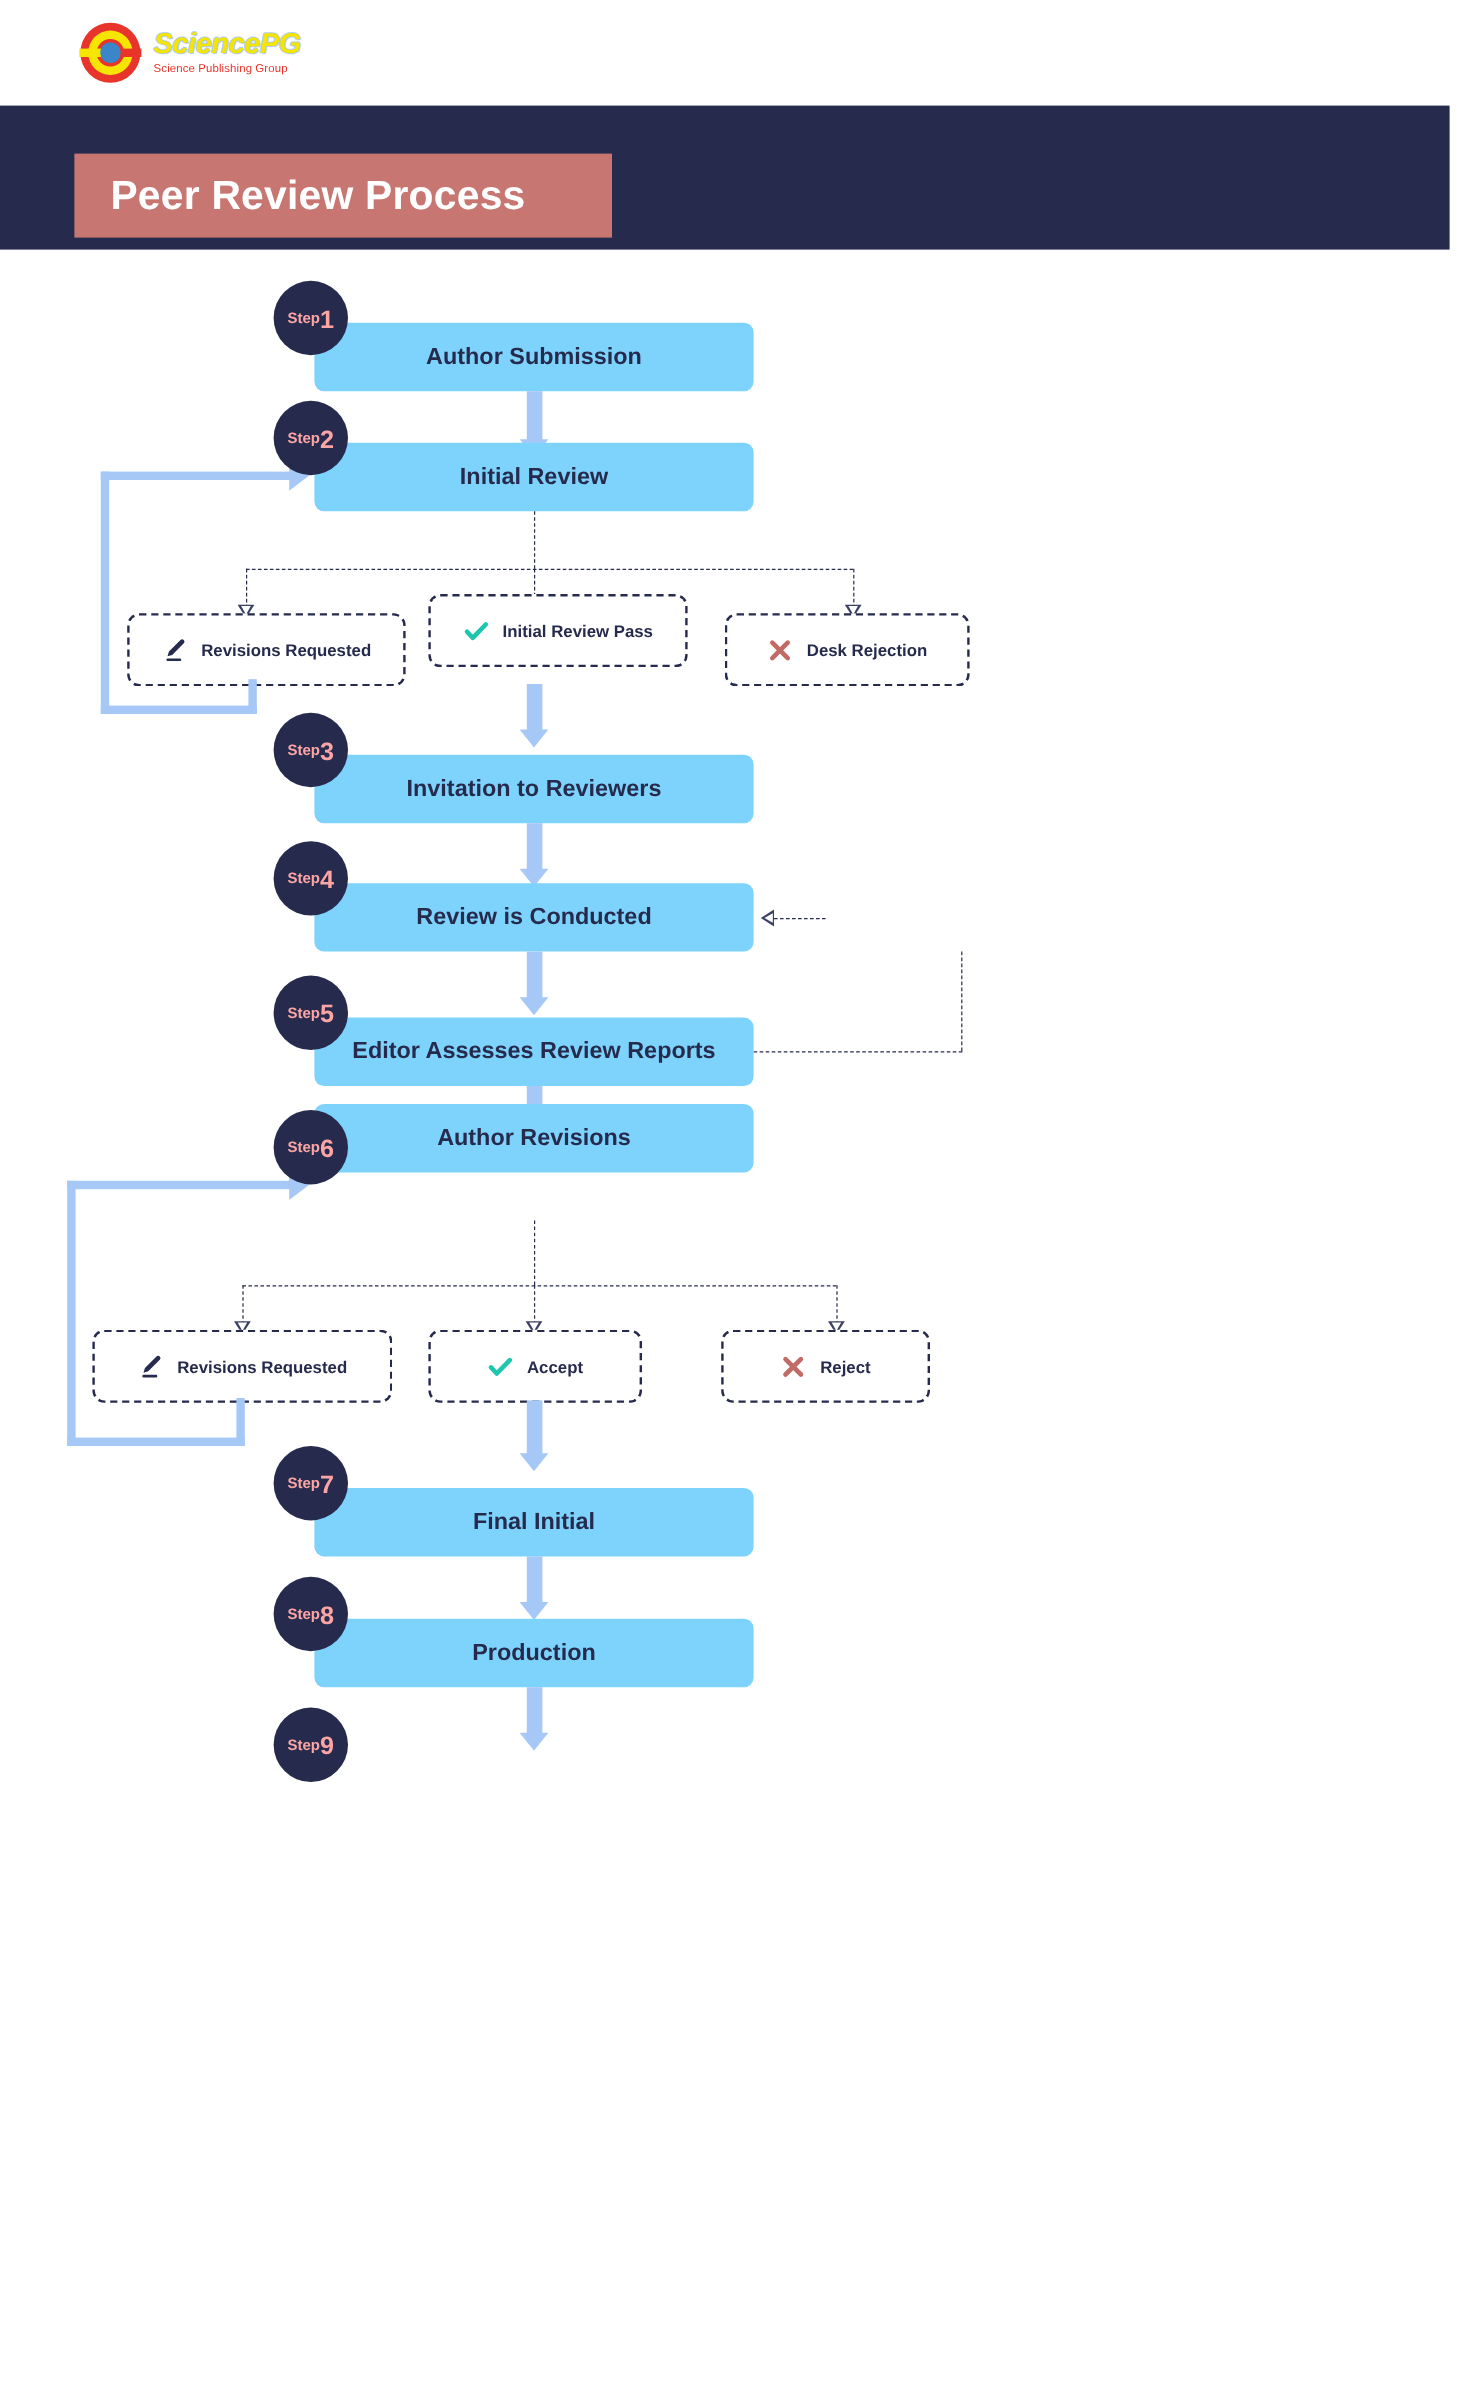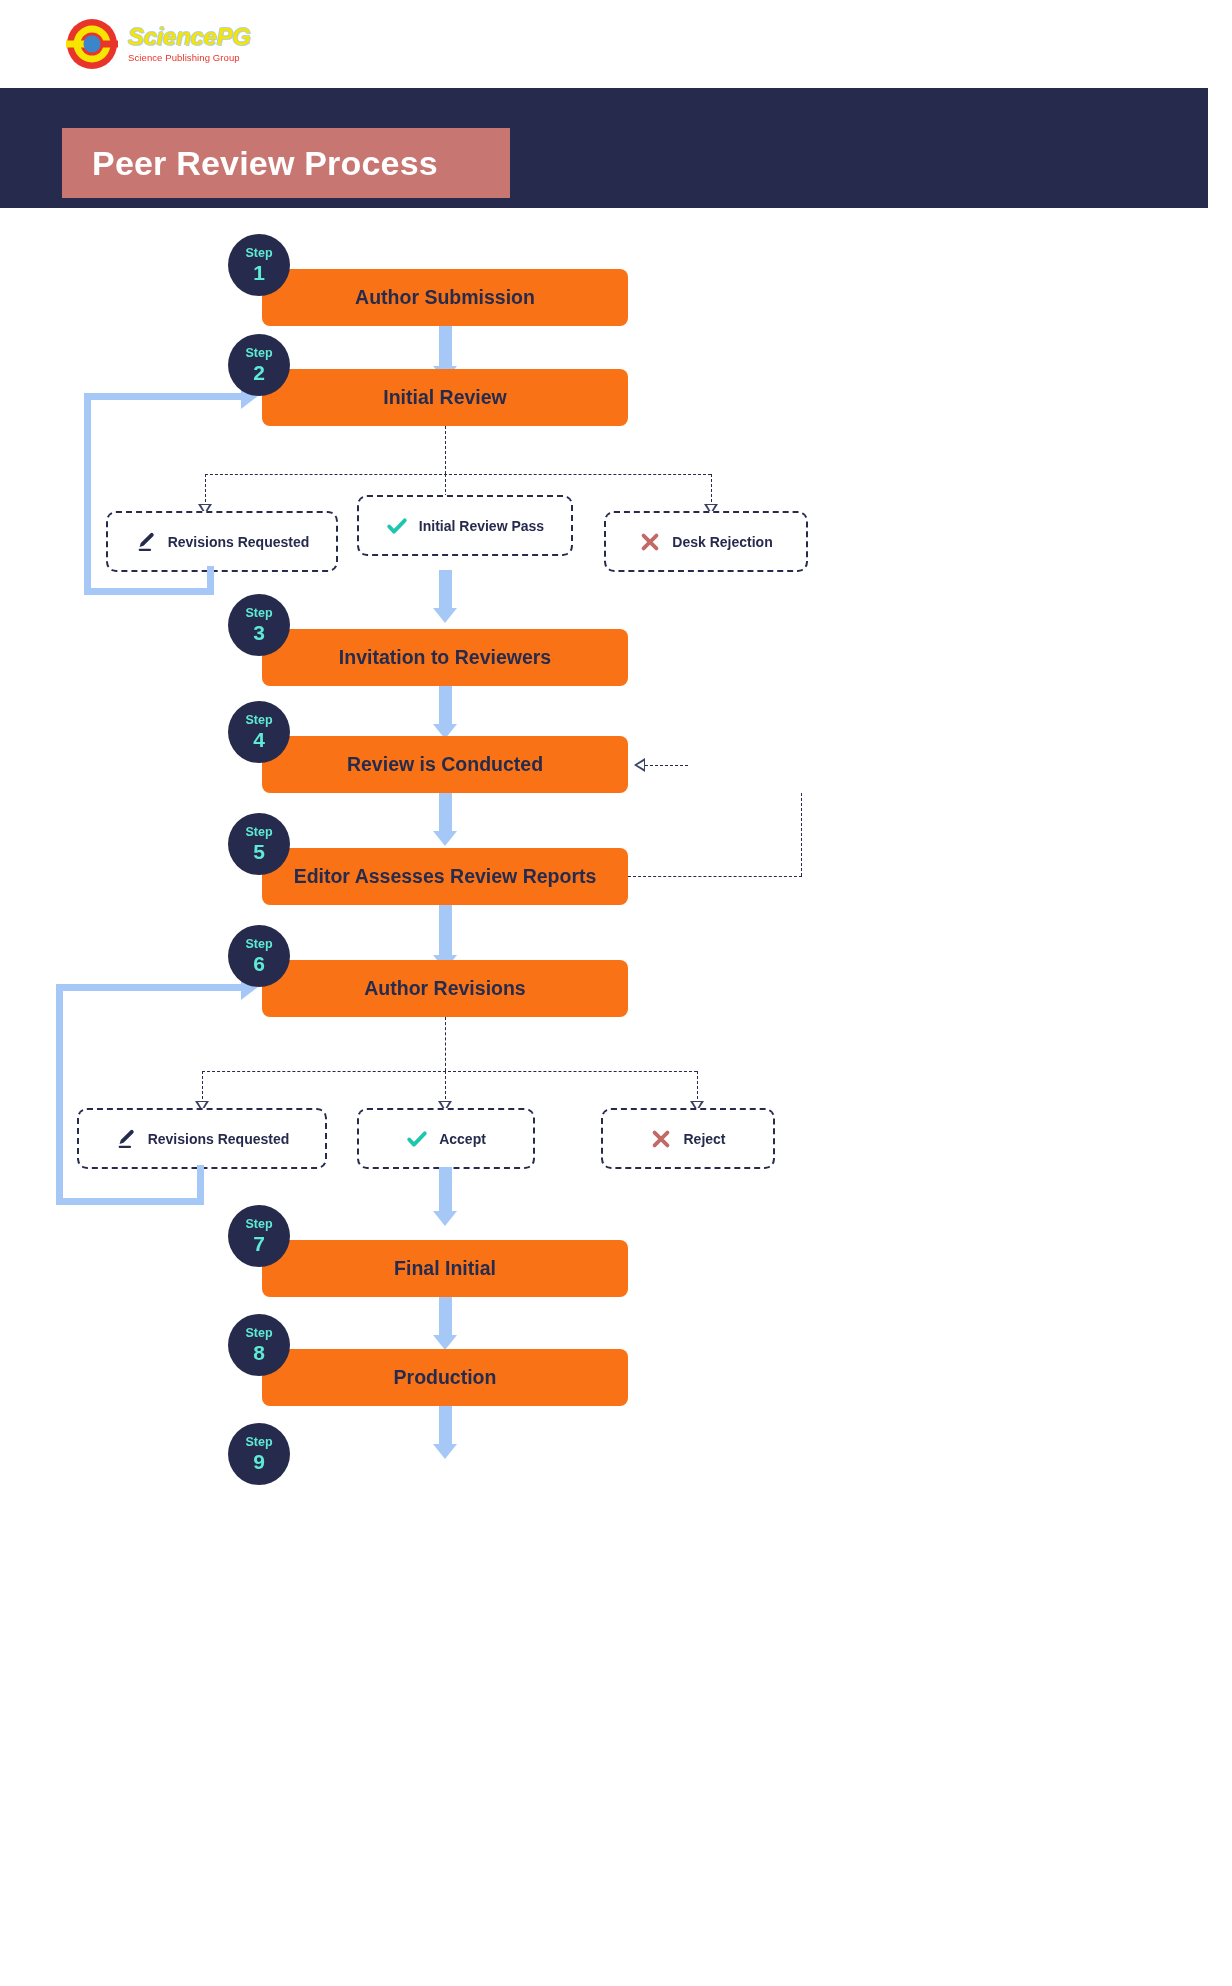--- a/index.html
+++ b/index.html
@@ -24,25 +24,25 @@
   
   .band{position:absolute;left:0;top:88px;width:1232px;height:120px;background:#262b4d;}
   .title-box{position:absolute;left:62px;top:128px;width:448px;height:70px;background:#c77672;
       display:flex;align-items:center;}
   .title-box h1{margin:0;padding-left:30px;color:#ffffff;font-size:34px;font-weight:bold;letter-spacing:.2px;}
 
   
   .canvas{position:absolute;left:0;top:208px;width:1232px;height:1778px;}
 
   
-  .step-box{position:absolute;height:57px;background:#f97316;border-radius:8px;
+  .step-box{position:absolute;height:57px;background:#7dd3fc;border-radius:8px;
       display:flex;align-items:center;justify-content:center;}
   .step-box span{color:#262b4d;font-size:19.5px;font-weight:bold;}
   .badge{position:absolute;width:62px;height:62px;border-radius:50%;background:#262b4d;
-      color:#5eead4;display:flex;flex-direction:column;align-items:center;justify-content:center;
+      color:#fca5a5;display:flex;flex-direction:row;align-items:center;justify-content:center;
       line-height:1;z-index:5;}
   .badge .b1{font-size:12.5px;font-weight:bold;}
   .badge .b2{font-size:21px;font-weight:bold;margin-top:2px;}
 
   
   .arrow-v{position:absolute;width:13px;background:#a6c8f7;}
   .arrow-head{position:absolute;width:0;height:0;border-left:12px solid transparent;
       border-right:12px solid transparent;border-top:15px solid #a6c8f7;}
 
   
@@ -191,21 +191,21 @@
     <div class="step-box" style="left:262px;top:640px;width:366px;">
       <span>Editor Assesses Review Reports</span>
     </div>
     <div class="arrow-v" style="left:439px;top:697px;height:54px;"></div>
     <div class="arrow-head" style="left:433px;top:747px;"></div>
 
     <div class="badge" style="left:228px;top:717px;">
       <span class="b1">Step</span>
       <span class="b2">6</span>
     </div>
-    <div class="step-box" style="left:262px;top:752px;width:366px;">
+    <div class="step-box" style="left:262px;top:712px;width:366px;">
       <span>Author Revisions</span>
     </div>
 
     <div class="dash-v" style="left:445px;top:809px;height:54px;"></div>
     <div class="dash-h" style="left:202px;top:863px;width:495px;"></div>
     <div class="dash-v" style="left:202px;top:863px;height:33px;"></div>
     <div class="dash-v" style="left:445px;top:863px;height:33px;"></div>
     <div class="dash-v" style="left:697px;top:863px;height:33px;"></div>
     <div class="dash-head-down" style="left:195px;top:893px;"></div>
     <div class="dash-head-down" style="left:438px;top:893px;"></div>

